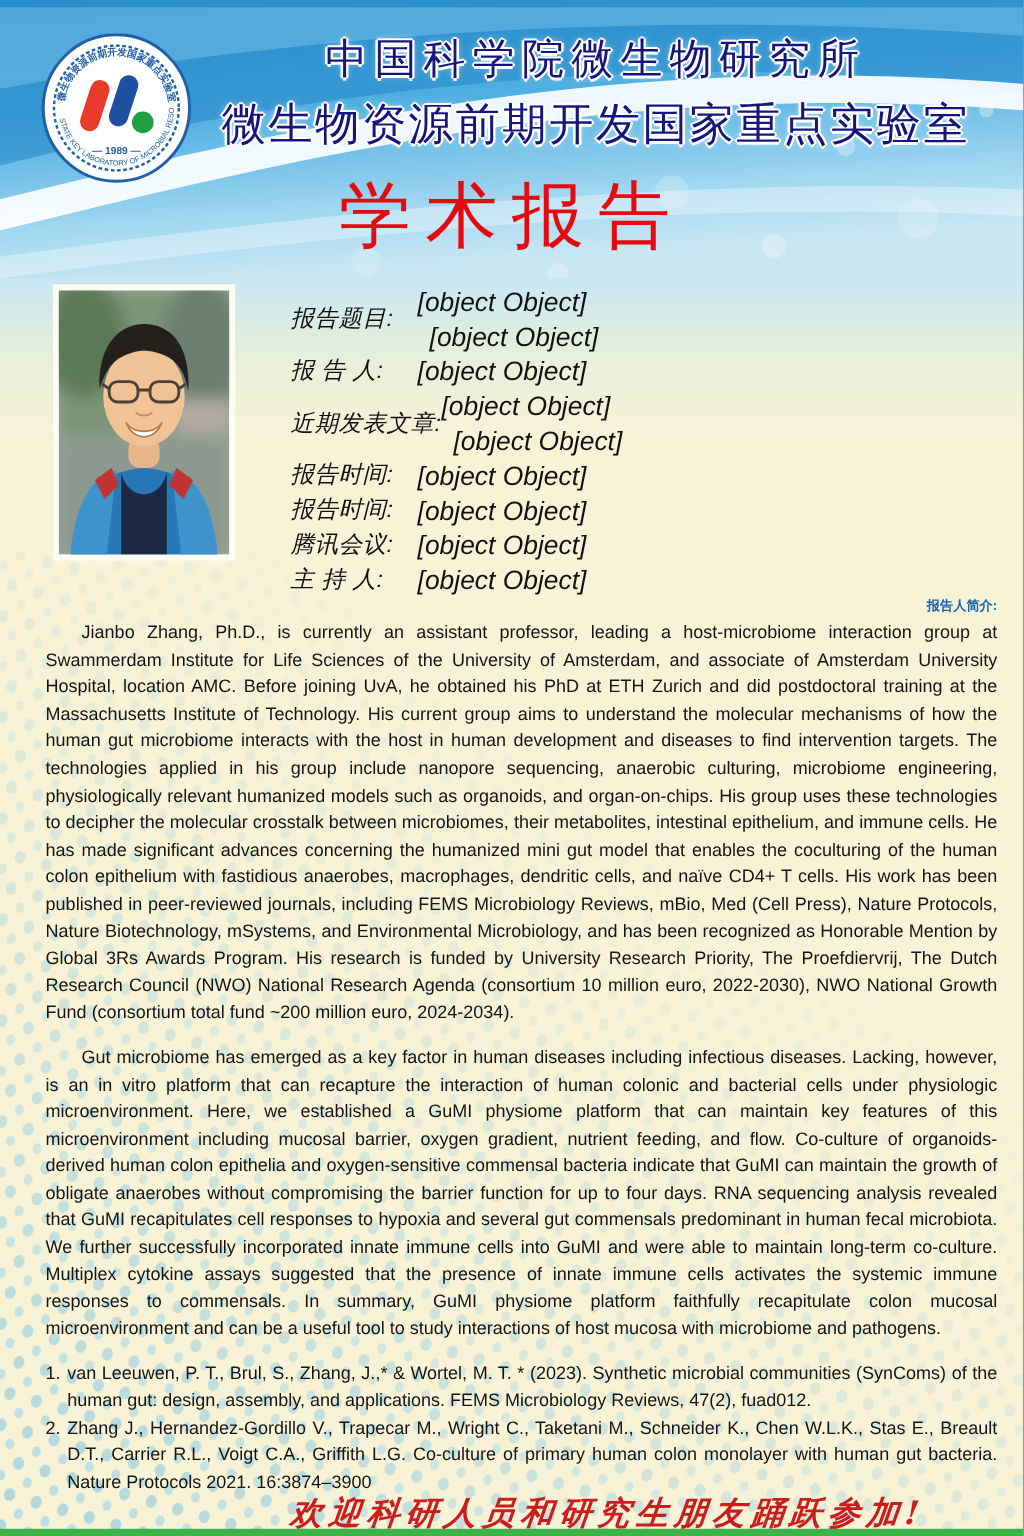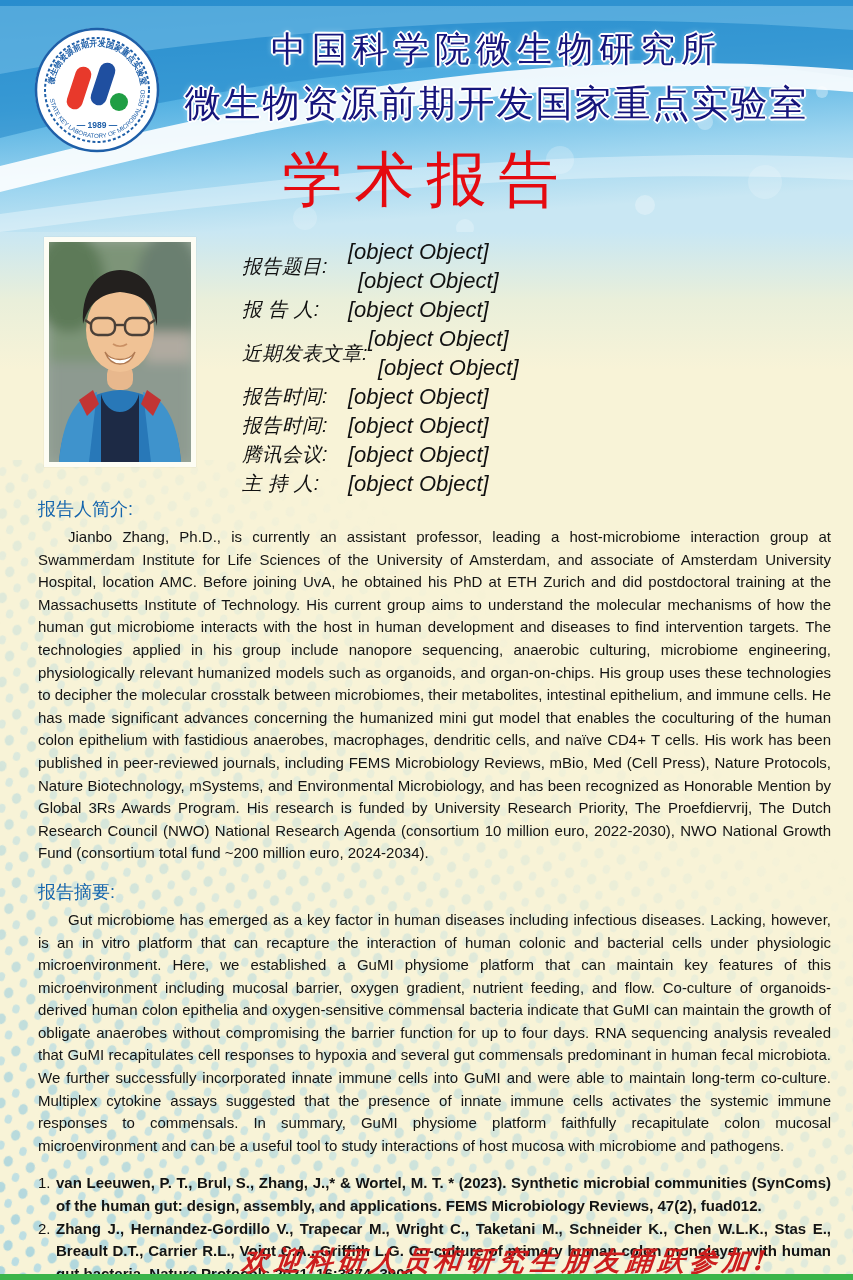--- a/index.html
+++ b/index.html
@@ -41,30 +41,30 @@
   .irow{display:flex;align-items:center;font-style:italic;}
   .ilabel{
     flex:0 0 106px;font-size:19.5px;line-height:29px;color:#111;
     white-space:nowrap;letter-spacing:0.5px;
   }
   .ivalue{flex:1;font-size:22px;line-height:29px;color:#111;}
   .vline{display:block;}
   .vline + .vline{padding-left:10px;}
   
   .content{position:absolute;left:38px;right:22px;top:497px;z-index:2;}
-  .sec-head{font-size:18px;font-weight:normal;color:#1565ad;margin:0 0 5px 0;}
+  .sec-head{font-size:11px;font-weight:bold;color:#1565ad;margin:0 0 5px 0;text-align:right;}
   .sec-body{
     font-size:15px;line-height:22.6px;text-align:justify;margin:0;
     text-indent:30px;color:#141414;
   }
   .sec{margin-bottom:15px;}
   .pubs{margin:0;padding:0;list-style:none;}
   .pub-item{display:flex;font-size:15px;line-height:22.6px;color:#141414;}
   .pub-num{flex:0 0 18px;}
-  .pub-text{flex:1;text-align:justify;font-weight:bold;}
+  .pub-text{flex:1;text-align:justify;}
   
   .footer-msg{
     position:absolute;left:190px;right:30px;top:1243px;z-index:2;text-align:center;
     font-family:"DejaVu Serif","Liberation Serif",serif;
     font-style:italic;font-weight:bold;
     font-size:27px;color:#cc1d1d;letter-spacing:5px;
     transform:skewX(-6deg);
   }
   .green-strip{position:absolute;left:0;bottom:0;width:100%;height:6px;background:#3bb54a;z-index:4;}
 </style>
@@ -244,21 +244,20 @@
     </div>
 
   <div class="content">
 
     <div class="sec">
       <h3 class="sec-head">报告人简介:</h3>
       <p class="sec-body">Jianbo Zhang, Ph.D., is currently an assistant professor, leading a host-microbiome interaction group at Swammerdam Institute for Life Sciences of the University of Amsterdam, and associate of Amsterdam University Hospital, location AMC. Before joining UvA, he obtained his PhD at ETH Zurich and did postdoctoral training at the Massachusetts Institute of Technology. His current group aims to understand the molecular mechanisms of how the human gut microbiome interacts with the host in human development and diseases to find intervention targets. The technologies applied in his group include nanopore sequencing, anaerobic culturing, microbiome engineering, physiologically relevant humanized models such as organoids, and organ-on-chips. His group uses these technologies to decipher the molecular crosstalk between microbiomes, their metabolites, intestinal epithelium, and immune cells. He has made significant advances concerning the humanized mini gut model that enables the coculturing of the human colon epithelium with fastidious anaerobes, macrophages, dendritic cells, and naïve CD4+ T cells. His work has been published in peer-reviewed journals, including FEMS Microbiology Reviews, mBio, Med (Cell Press), Nature Protocols, Nature Biotechnology, mSystems, and Environmental Microbiology, and has been recognized as Honorable Mention by Global 3Rs Awards Program. His research is funded by University Research Priority, The Proefdiervrij, The Dutch Research Council (NWO) National Research Agenda (consortium 10 million euro, 2022-2030), NWO National Growth Fund (consortium total fund ~200 million euro, 2024-2034).</p>
     </div>
 
     <div class="sec">
-      <h3 class="sec-head">报告摘要:</h3>
       <p class="sec-body">Gut microbiome has emerged as a key factor in human diseases including infectious diseases. Lacking, however, is an in vitro platform that can recapture the interaction of human colonic and bacterial cells under physiologic microenvironment. Here, we established a GuMI physiome platform that can maintain key features of this microenvironment including mucosal barrier, oxygen gradient, nutrient feeding, and flow. Co-culture of organoids-derived human colon epithelia and oxygen-sensitive commensal bacteria indicate that GuMI can maintain the growth of obligate anaerobes without compromising the barrier function for up to four days. RNA sequencing analysis revealed that GuMI recapitulates cell responses to hypoxia and several gut commensals predominant in human fecal microbiota. We further successfully incorporated innate immune cells into GuMI and were able to maintain long-term co-culture. Multiplex cytokine assays suggested that the presence of innate immune cells activates the systemic immune responses to commensals. In summary, GuMI physiome platform faithfully recapitulate colon mucosal microenvironment and can be a useful tool to study interactions of host mucosa with microbiome and pathogens.</p>
     </div>
 
     <div class="sec">
       <ol class="pubs">
 
       <li class="pub-item">
           <span class="pub-num">1.</span>
           <span class="pub-text">van Leeuwen, P. T., Brul, S., Zhang, J.,* &amp; Wortel, M. T. * (2023). Synthetic microbial communities (SynComs) of the human gut: design, assembly, and applications. FEMS Microbiology Reviews, 47(2), fuad012.</span>
         </li>

